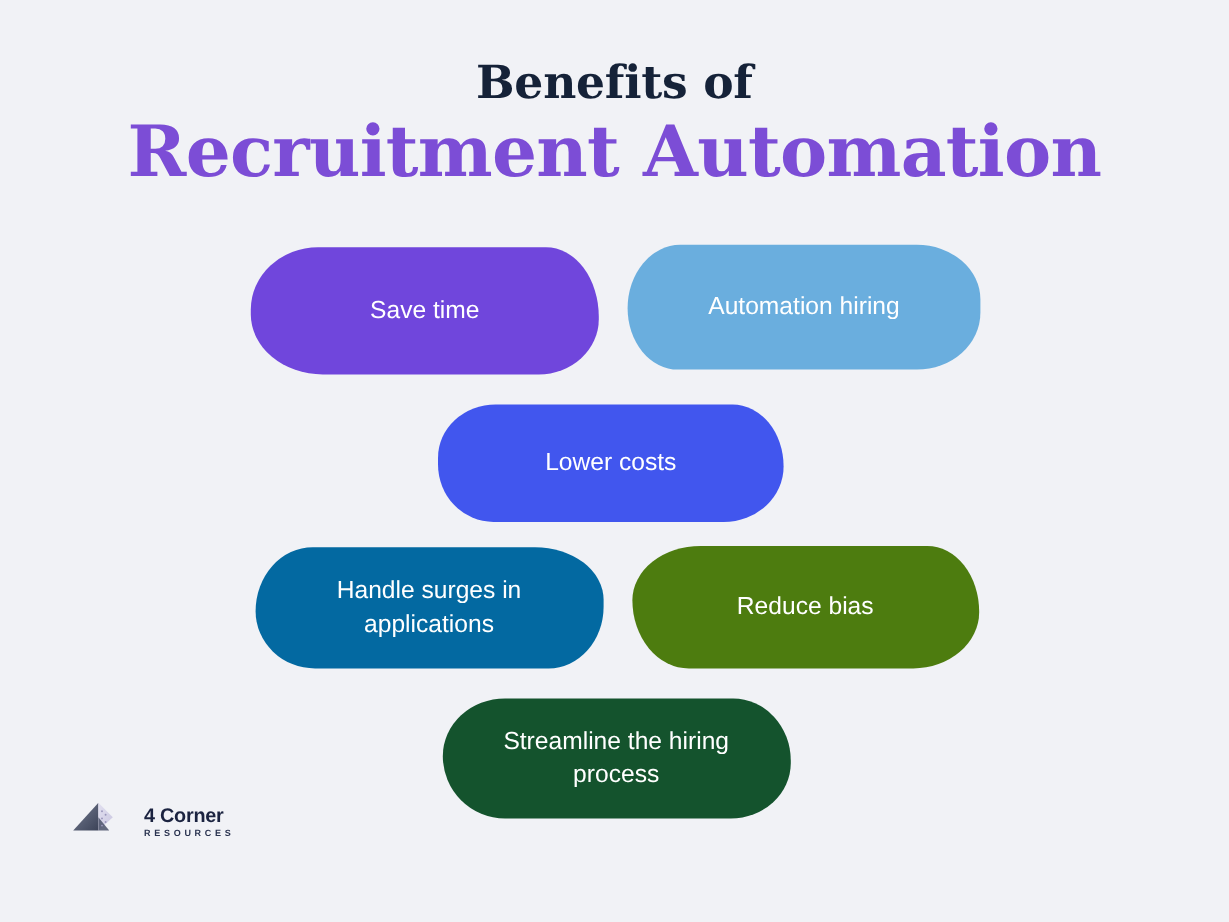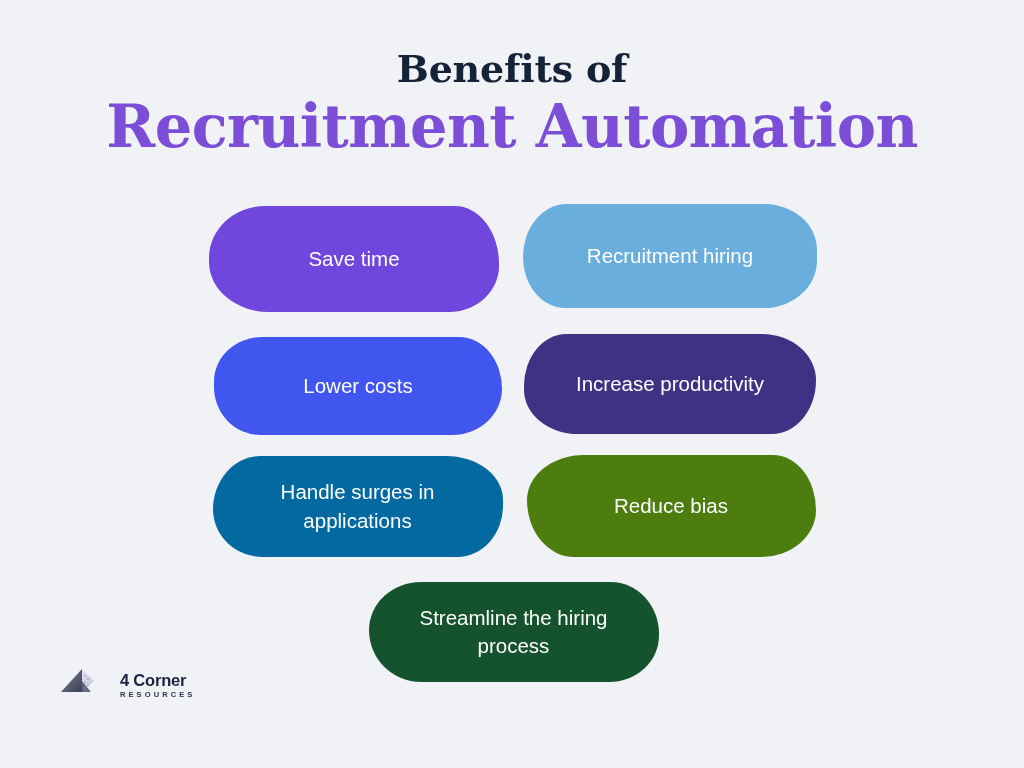--- a/index.html
+++ b/index.html
@@ -178,32 +178,29 @@
   </div>
 
   <div id="pill-grid">
 
     <div class="pill-row" id="pill-row-1">
       <div class="pill shape-a" id="pill-save-time" style="background: rgb(112, 70, 220); color: rgb(255, 255, 255);">
         <span class="pill-text">Save time</span>
       </div>
       <div class="gap-col"></div>
       <div class="pill shape-b" id="pill-accelerate" style="background: rgb(106, 174, 222); color: rgb(255, 255, 255);">
-        <span class="pill-text">Recruitment hiring</span>
+        <span class="pill-text">Automation hiring</span>
       </div>
     </div>
 
     <div class="pill-row" id="pill-row-2">
       <div class="pill shape-c" id="pill-lower-costs" style="background: rgb(65, 86, 238); color: rgb(255, 255, 255);">
         <span class="pill-text">Lower costs</span>
       </div>
       <div class="gap-col"></div>
-      <div class="pill shape-d" id="pill-productivity" style="background: rgb(63, 49, 132); color: rgb(255, 255, 255);">
-        <span class="pill-text">Increase productivity</span>
-      </div>
     </div>
 
     <div class="pill-row" id="pill-row-3">
       <div class="pill shape-e" id="pill-handle-surges" style="background: #0369a1; color: rgb(255, 255, 255);">
         <span class="pill-text">Handle surges in
 applications</span>
       </div>
       <div class="gap-col"></div>
       <div class="pill shape-f" id="pill-reduce-bias" style="background: #4d7c0f; color: rgb(255, 255, 255);">
         <span class="pill-text">Reduce bias</span>

